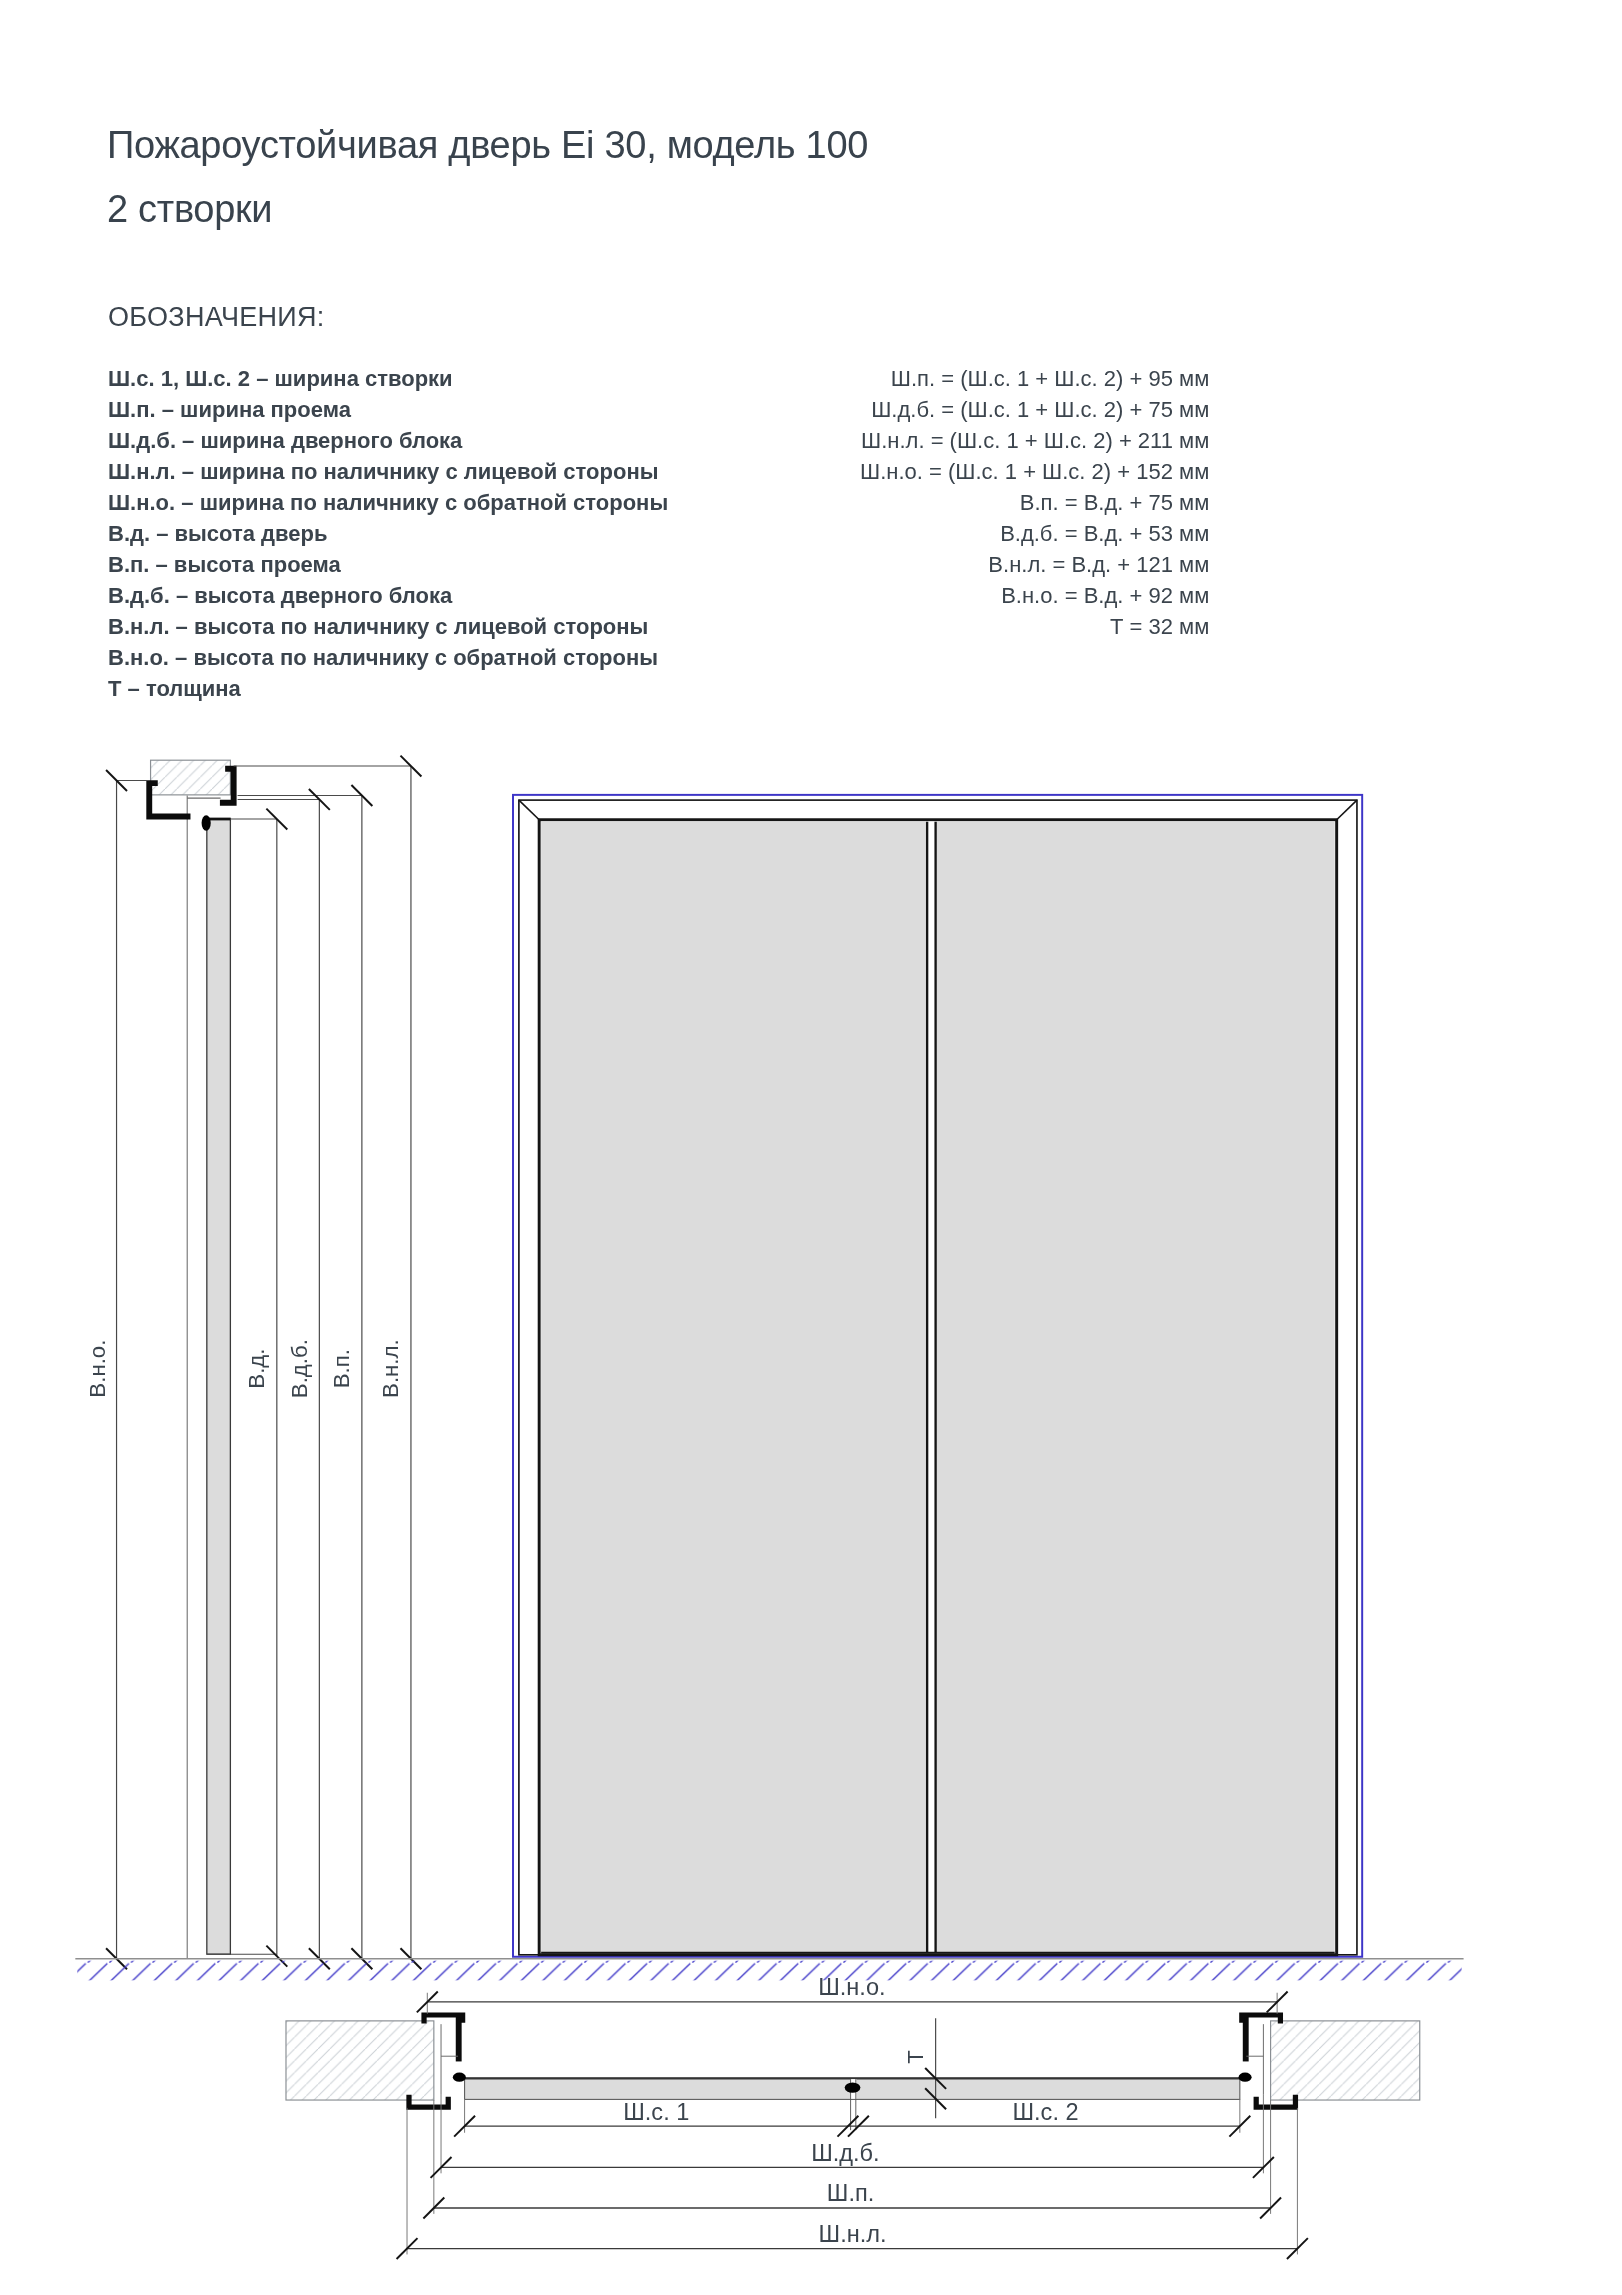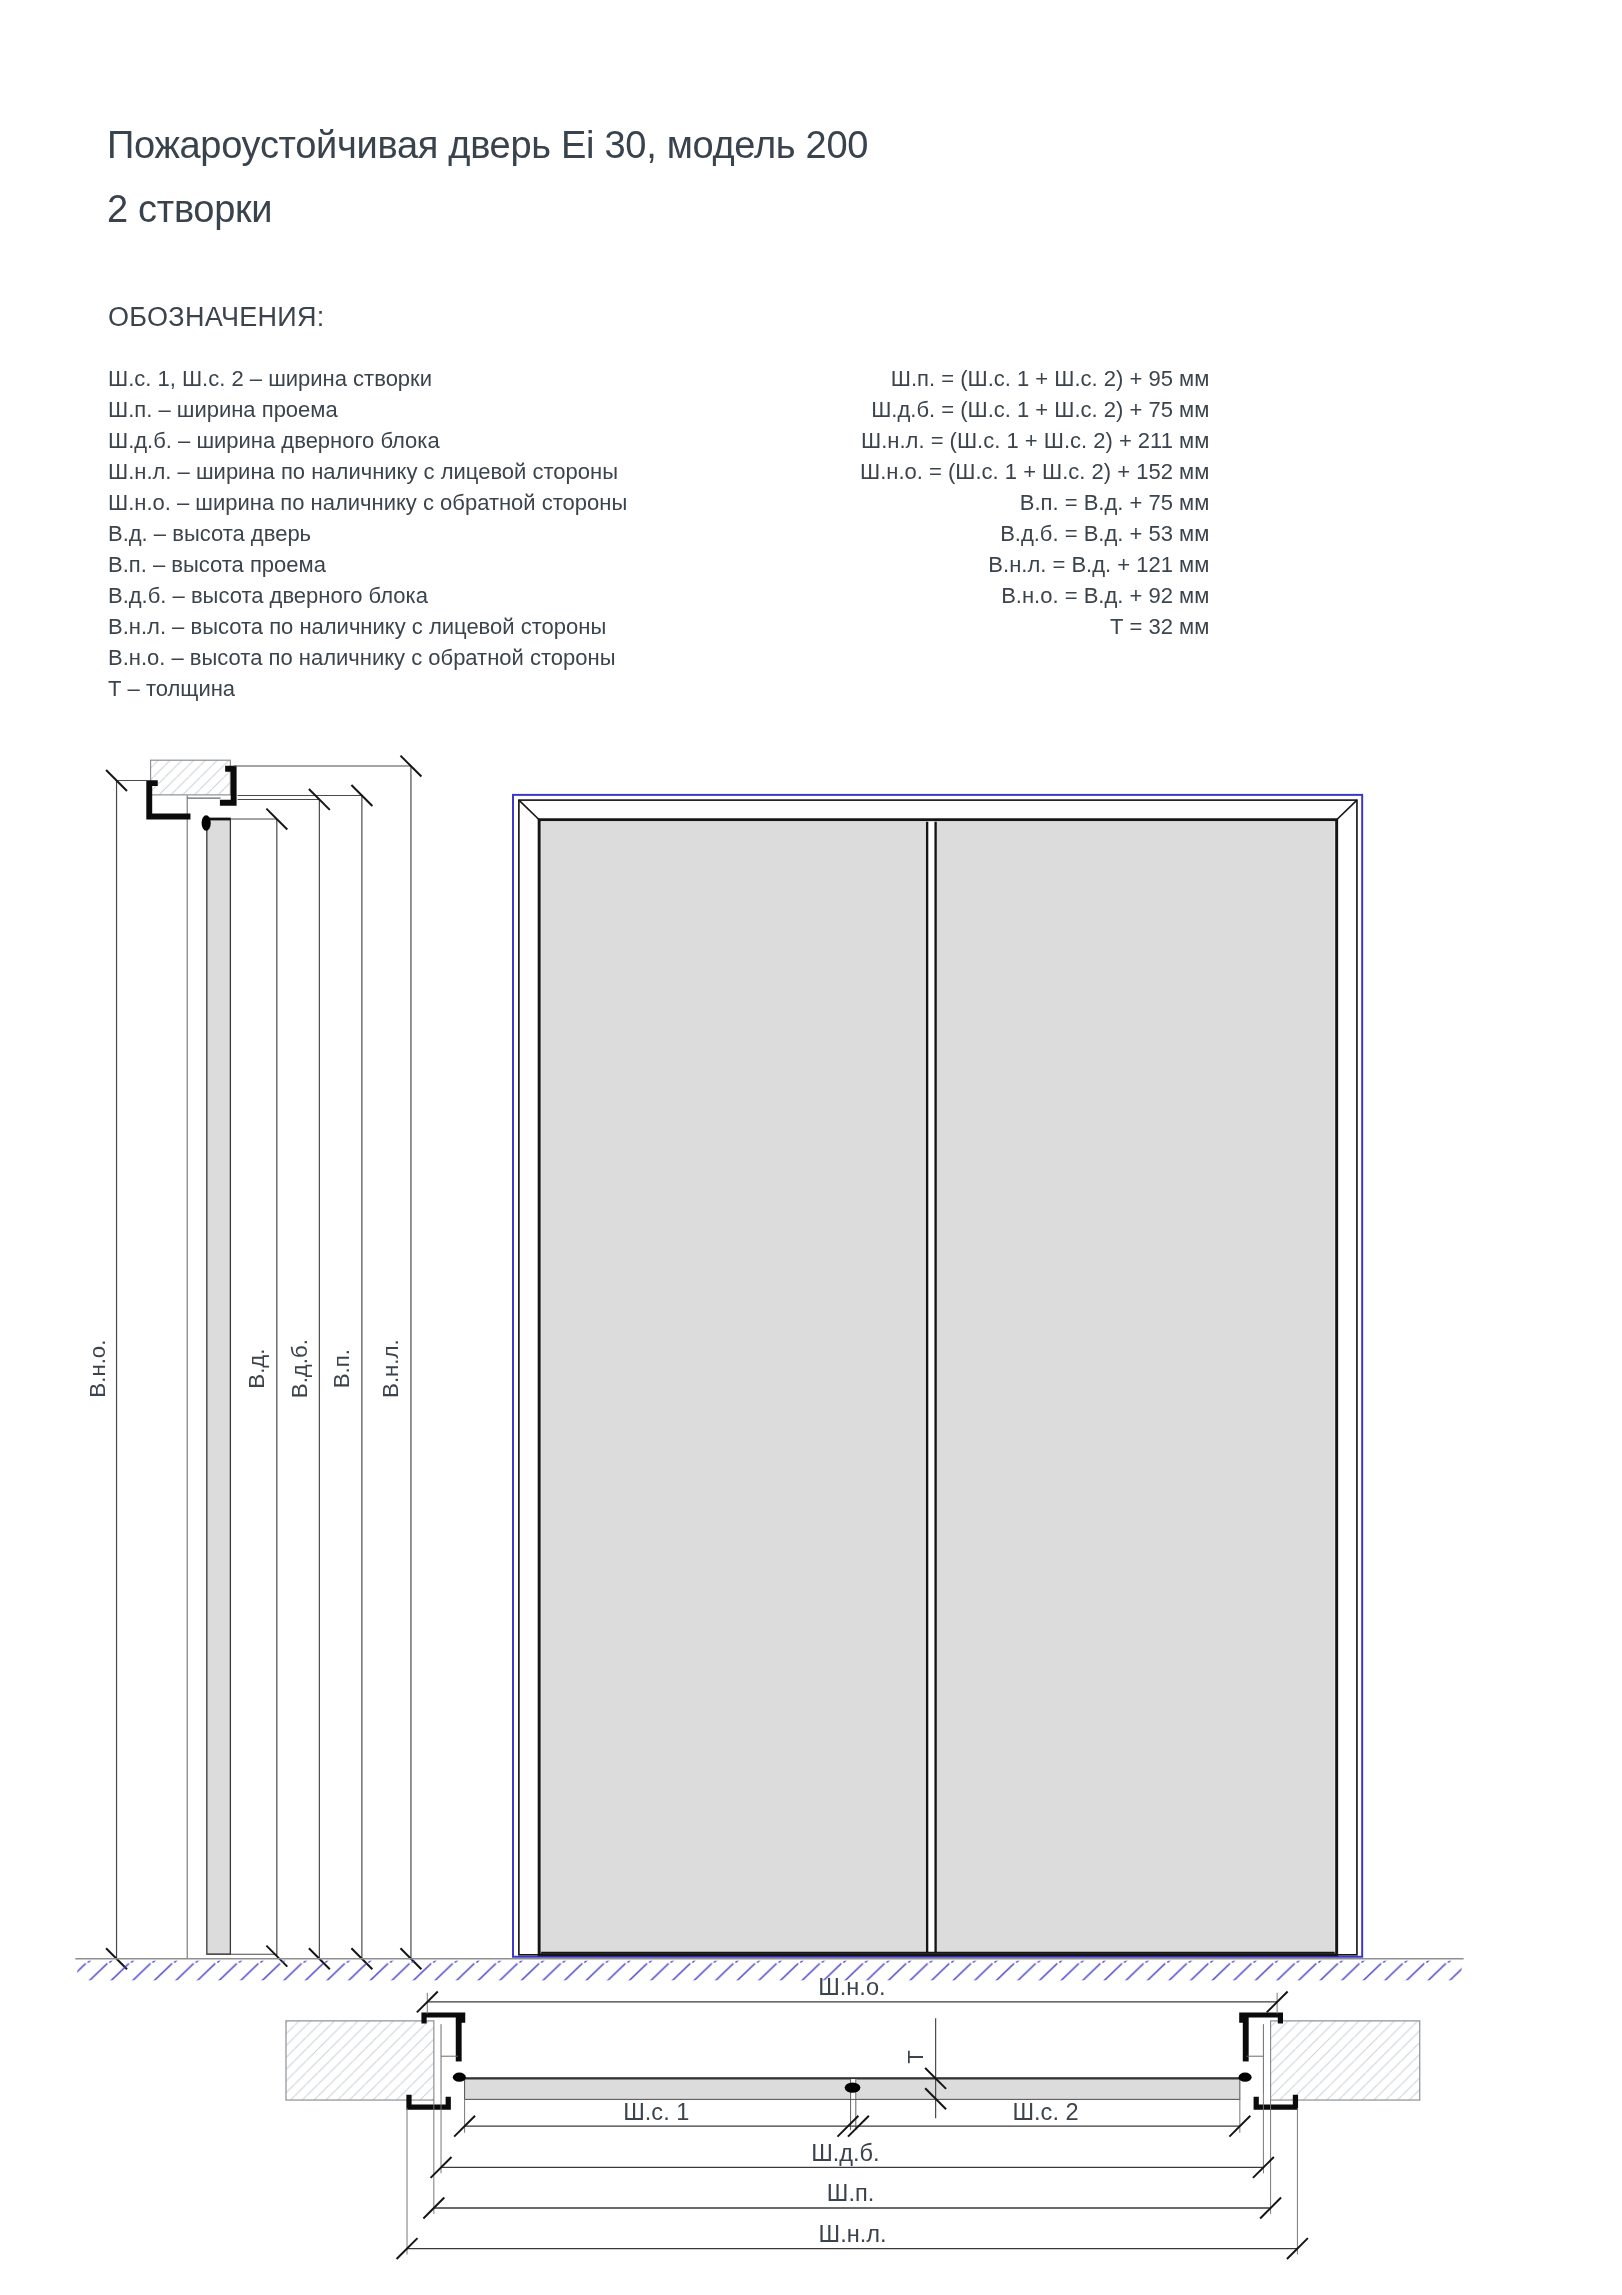--- a/index.html
+++ b/index.html
@@ -17,34 +17,34 @@
     letter-spacing:-0.3px;color:#39434d;white-space:nowrap;
   }
   .legend-heading{
     position:absolute;left:108px;top:302px;
     font-size:27px;letter-spacing:0.3px;color:#3b444d;
   }
   .legend-col{
     position:absolute;top:363px;
     font-size:22px;line-height:31px;color:#3b444d;white-space:nowrap;
   }
-  .legend-col.left{left:108px;}
+  .legend-col.left{left:108px;font-weight:bold;}
   .legend-col.right{left:860px;text-align:right;}
   svg text{
     font-family:"Liberation Sans","DejaVu Sans",sans-serif;
     fill:#3b444d;
   }
 </style>
 </head>
 <body>
 
 <div id="page">
 
   <div class="title">
-    <div>Пожароустойчивая дверь Ei 30, модель 200</div>
+    <div>Пожароустойчивая дверь Ei 30, модель 100</div>
     <div>2 створки</div>
   </div>
 
   <div class="legend-heading">ОБОЗНАЧЕНИЯ:</div>
 
   <div class="legend-col left">
     <div>Ш.с. 1, Ш.с. 2 – ширина створки</div>
     <div>Ш.п. – ширина проема</div>
     <div>Ш.д.б. – ширина дверного блока</div>
     <div>Ш.н.л. – ширина по наличнику с лицевой стороны</div>

